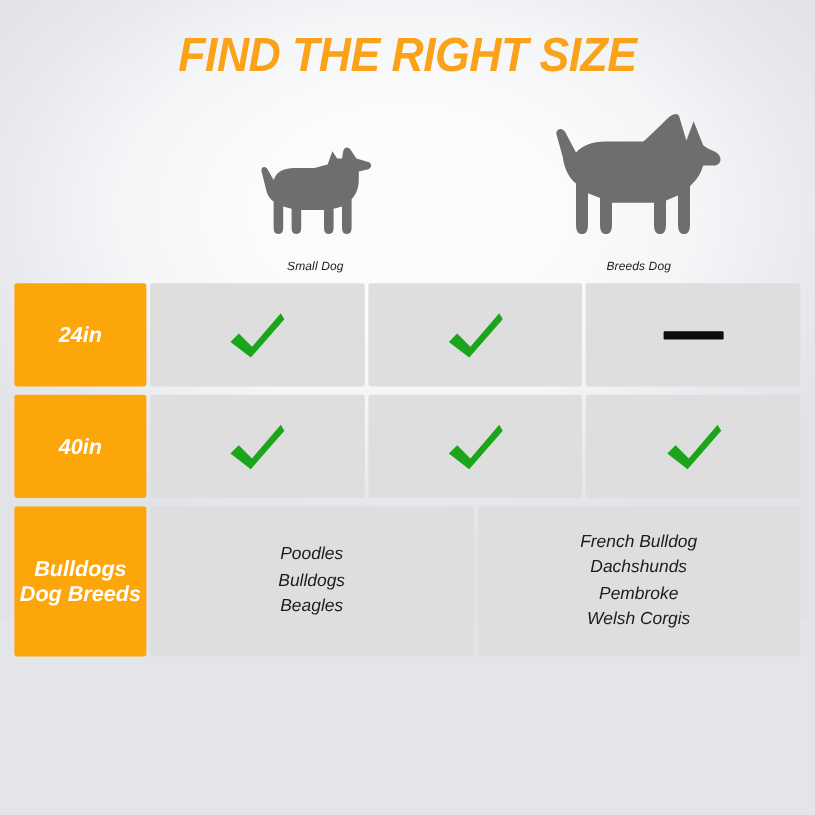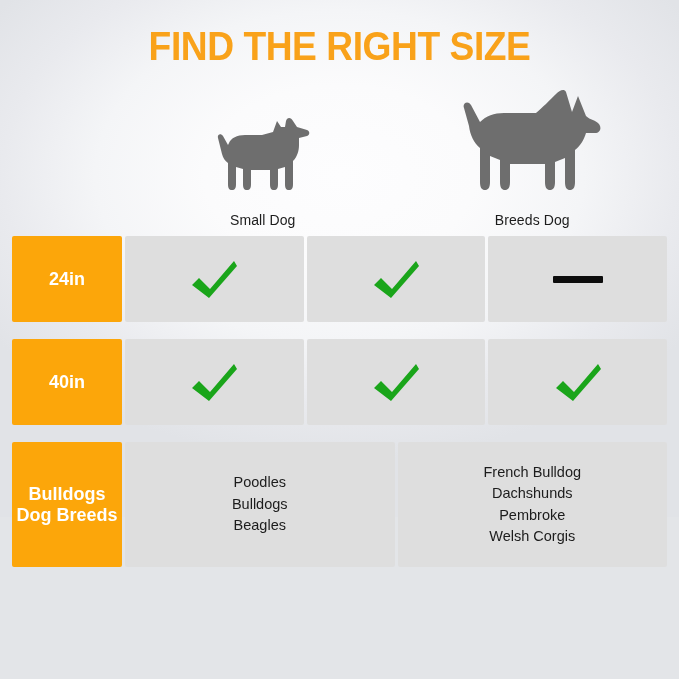--- a/index.html
+++ b/index.html
@@ -11,20 +11,21 @@
     overflow: hidden;
     position: relative;
   }
   #page {
     position: relative;
     width: 679px;
     height: 517px;
     background:
       radial-gradient(ellipse 62% 55% at 50% 34%,
         #fdfdfe 0%, #fbfbfc 32%, #f4f5f7 58%, #e9eaee 80%, #e1e3e7 100%);
+    font-style: italic;
   }
 
   
   #title {
     position: absolute;
     left: 0; right: 0;
     top: 24px;
     text-align: center;
     font-size: 40px;
     line-height: 44px;
@@ -53,35 +54,35 @@
   }
   .dog-art {
     display: flex;
     align-items: flex-end;
     justify-content: center;
     height: 98px;
   }
   .dog-art svg { display: block; }
   .dog-label {
     margin-top: 18px;
-    font-size: 14px;
+    font-size: 10px;
     color: #1c1c1c;
     letter-spacing: 0.1px;
     white-space: nowrap;
   }
 
   
   #size-table {
     position: absolute;
     left: 12px;
     top: 236px;
     width: 655px;
     display: flex;
     flex-direction: column;
-    gap: 17px;
+    gap: 7px;
   }
   .trow { display: flex; gap: 3px; }
   .trow.sizes .cell { height: 86px; }
   .trow.breeds .cell { height: 125px; }
 
   .cell {
     display: flex;
     align-items: center;
     justify-content: center;
     border-radius: 2px;

